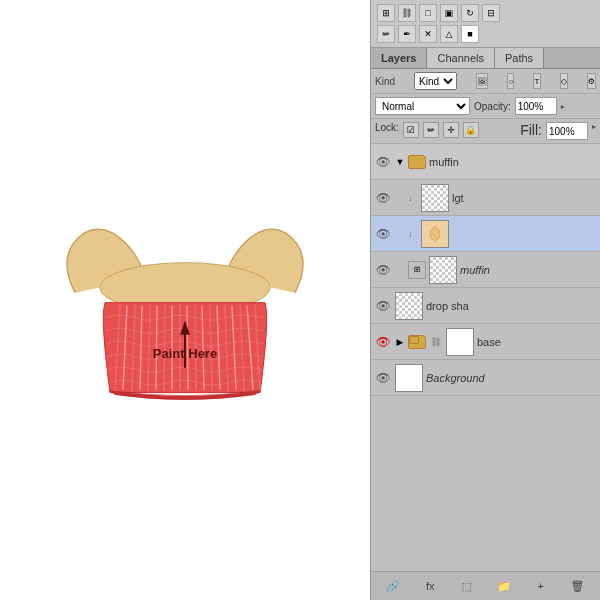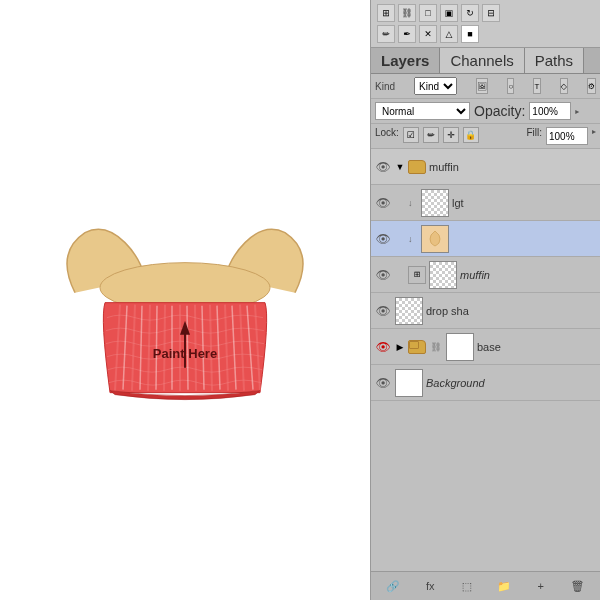--- a/index.html
+++ b/index.html
@@ -77,21 +77,21 @@
 
     
     .tabs-row {
       display: flex;
       background: #b0b0b0;
       border-bottom: 1px solid #888;
     }
 
     .tab {
       padding: 4px 10px;
-      font-size: 15px;
+      font-size: 11px;
       cursor: pointer;
       border-right: 1px solid #888;
       color: #333;
     }
 
     .tab.active {
       background: #b0b0b0;
       font-weight: bold;
     }
 
@@ -140,21 +140,21 @@
     .blend-select {
       width: 95px;
       font-size: 10px;
       height: 18px;
       background: #fff;
       border: 1px solid #999;
       padding: 0 2px;
     }
 
     .opacity-label {
-      font-size: 14px;
+      font-size: 10px;
       color: #333;
     }
 
     .opacity-input {
       width: 42px;
       font-size: 10px;
       height: 18px;
       background: #fff;
       border: 1px solid #999;
       padding: 0 2px;
@@ -186,21 +186,21 @@
       background: #d0d0d0;
       border: 1px solid #999;
       display: flex;
       align-items: center;
       justify-content: center;
       font-size: 9px;
       cursor: pointer;
     }
 
     .fill-label {
-      font-size: 10px;
+      font-size: 14px;
       color: #333;
       margin-left: auto;
     }
 
     .fill-input {
       width: 42px;
       font-size: 10px;
       height: 18px;
       background: #fff;
       border: 1px solid #999;

